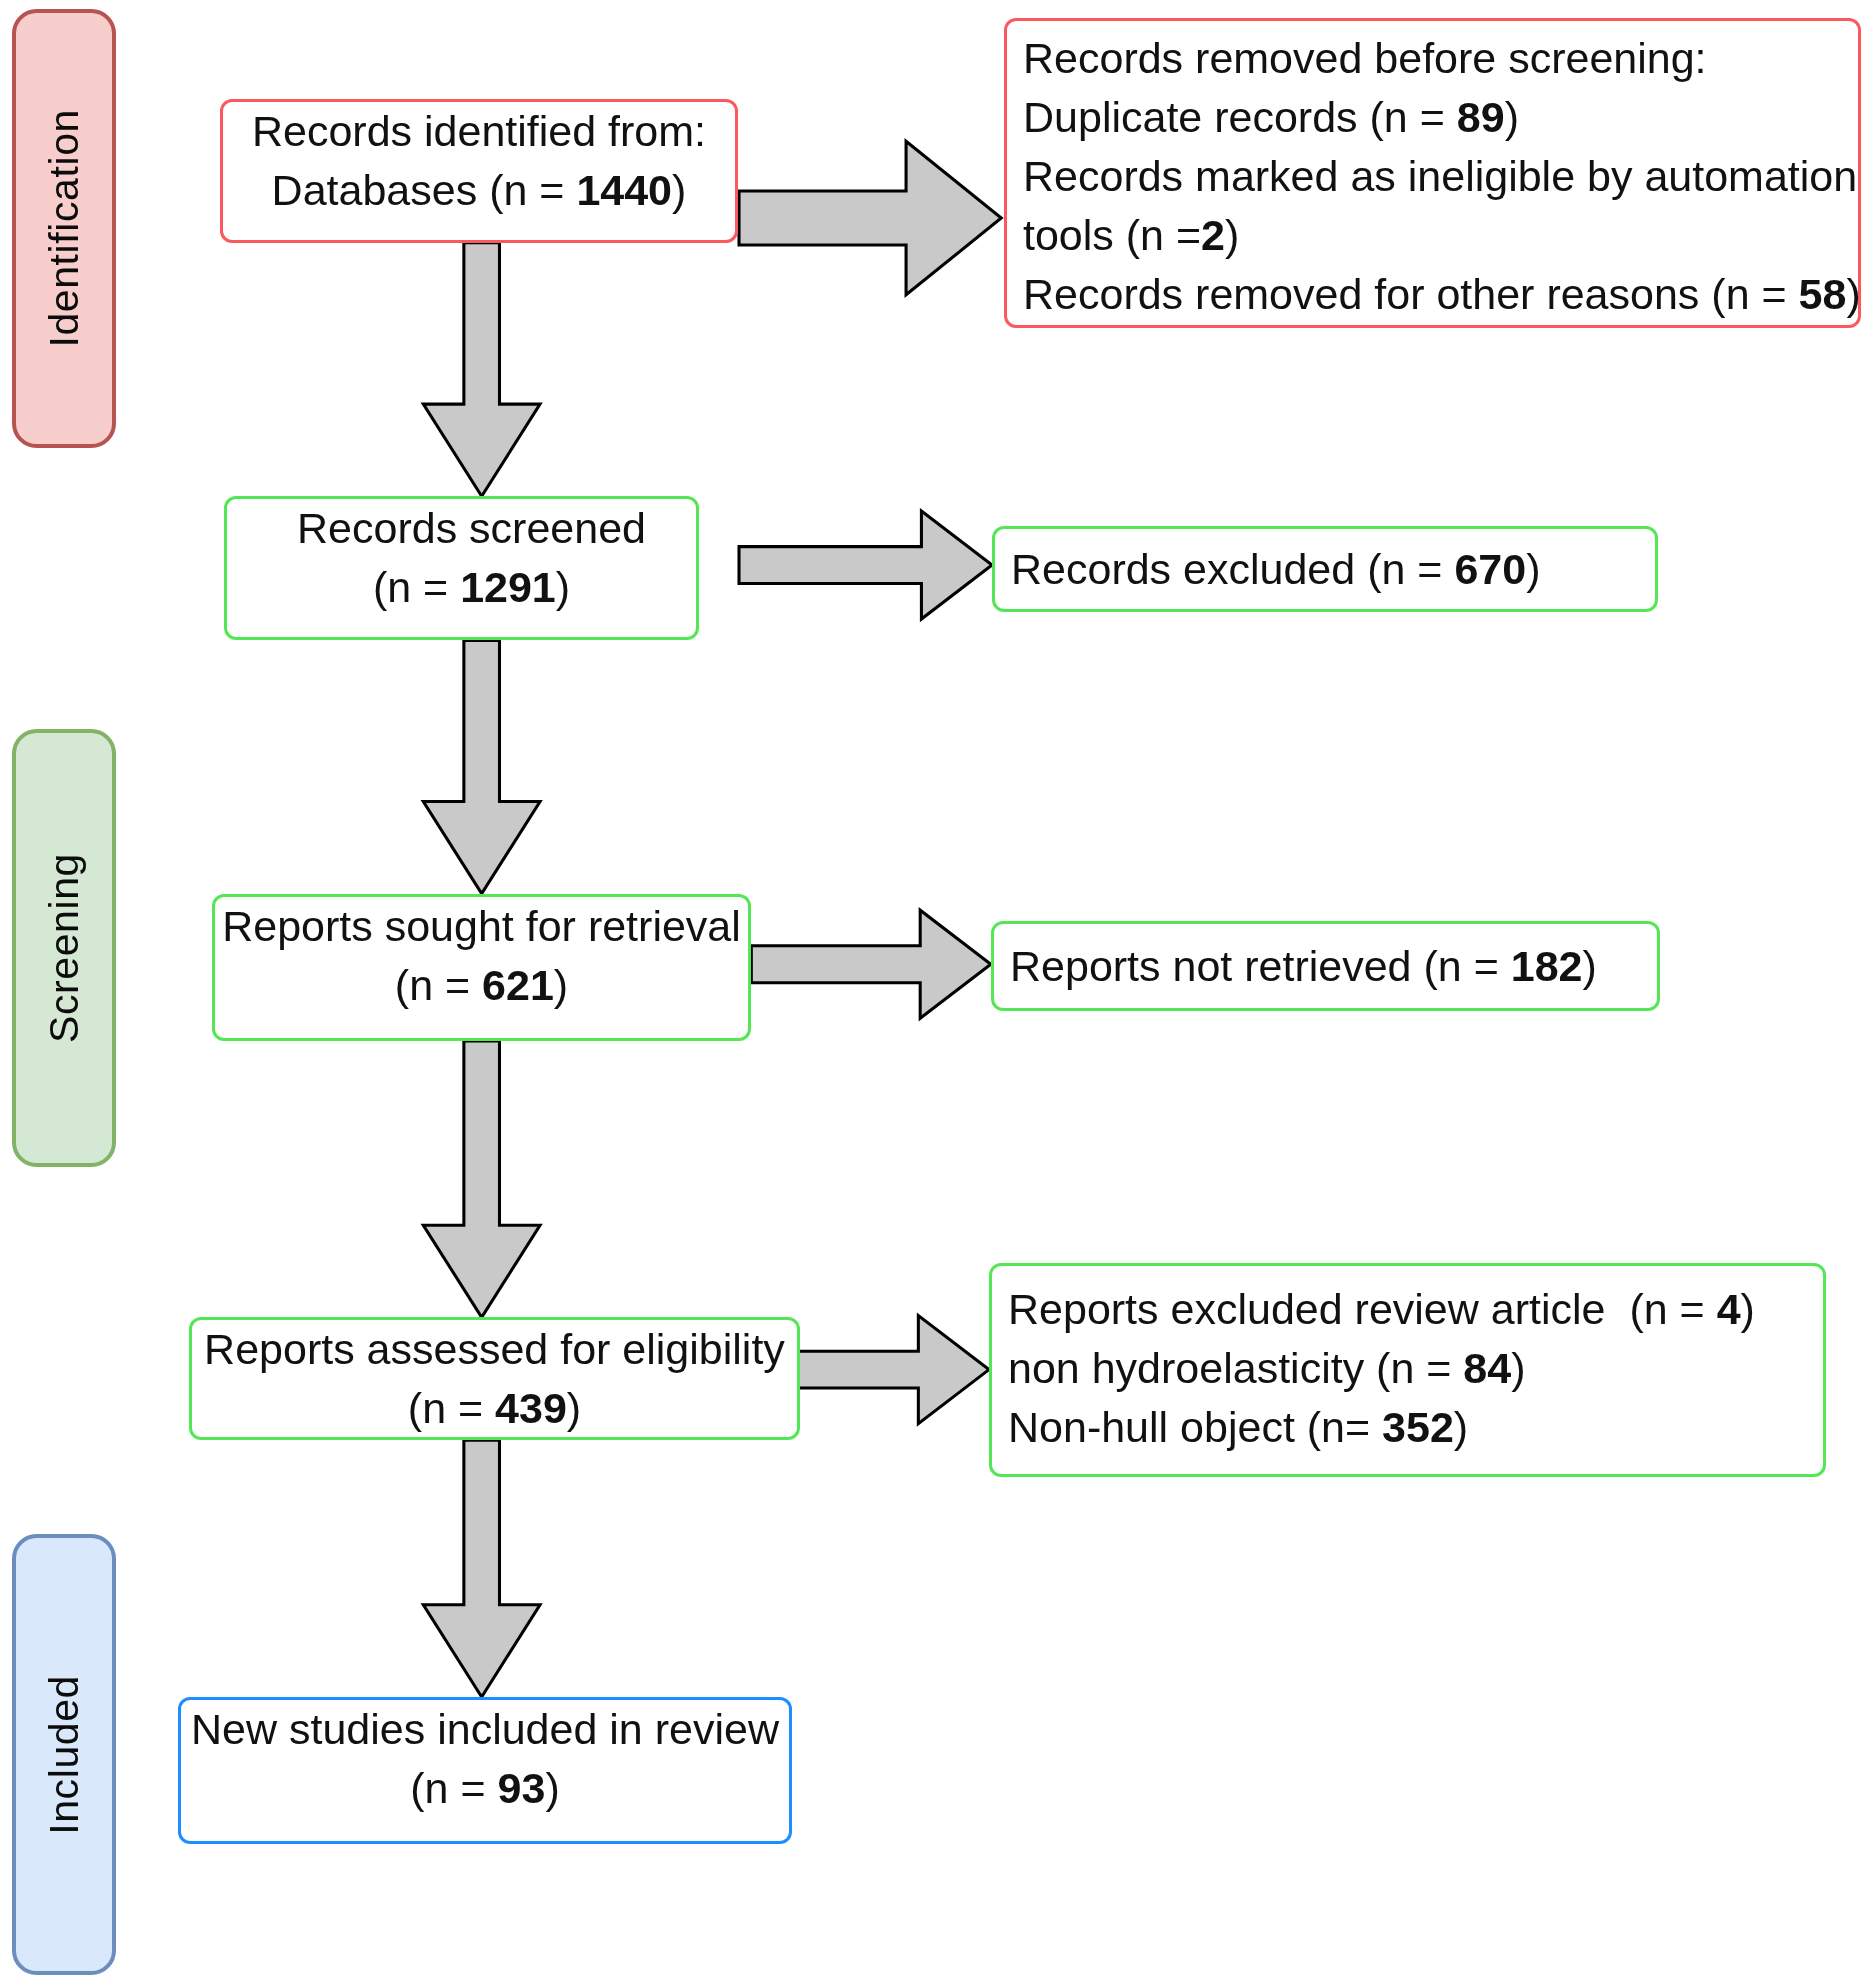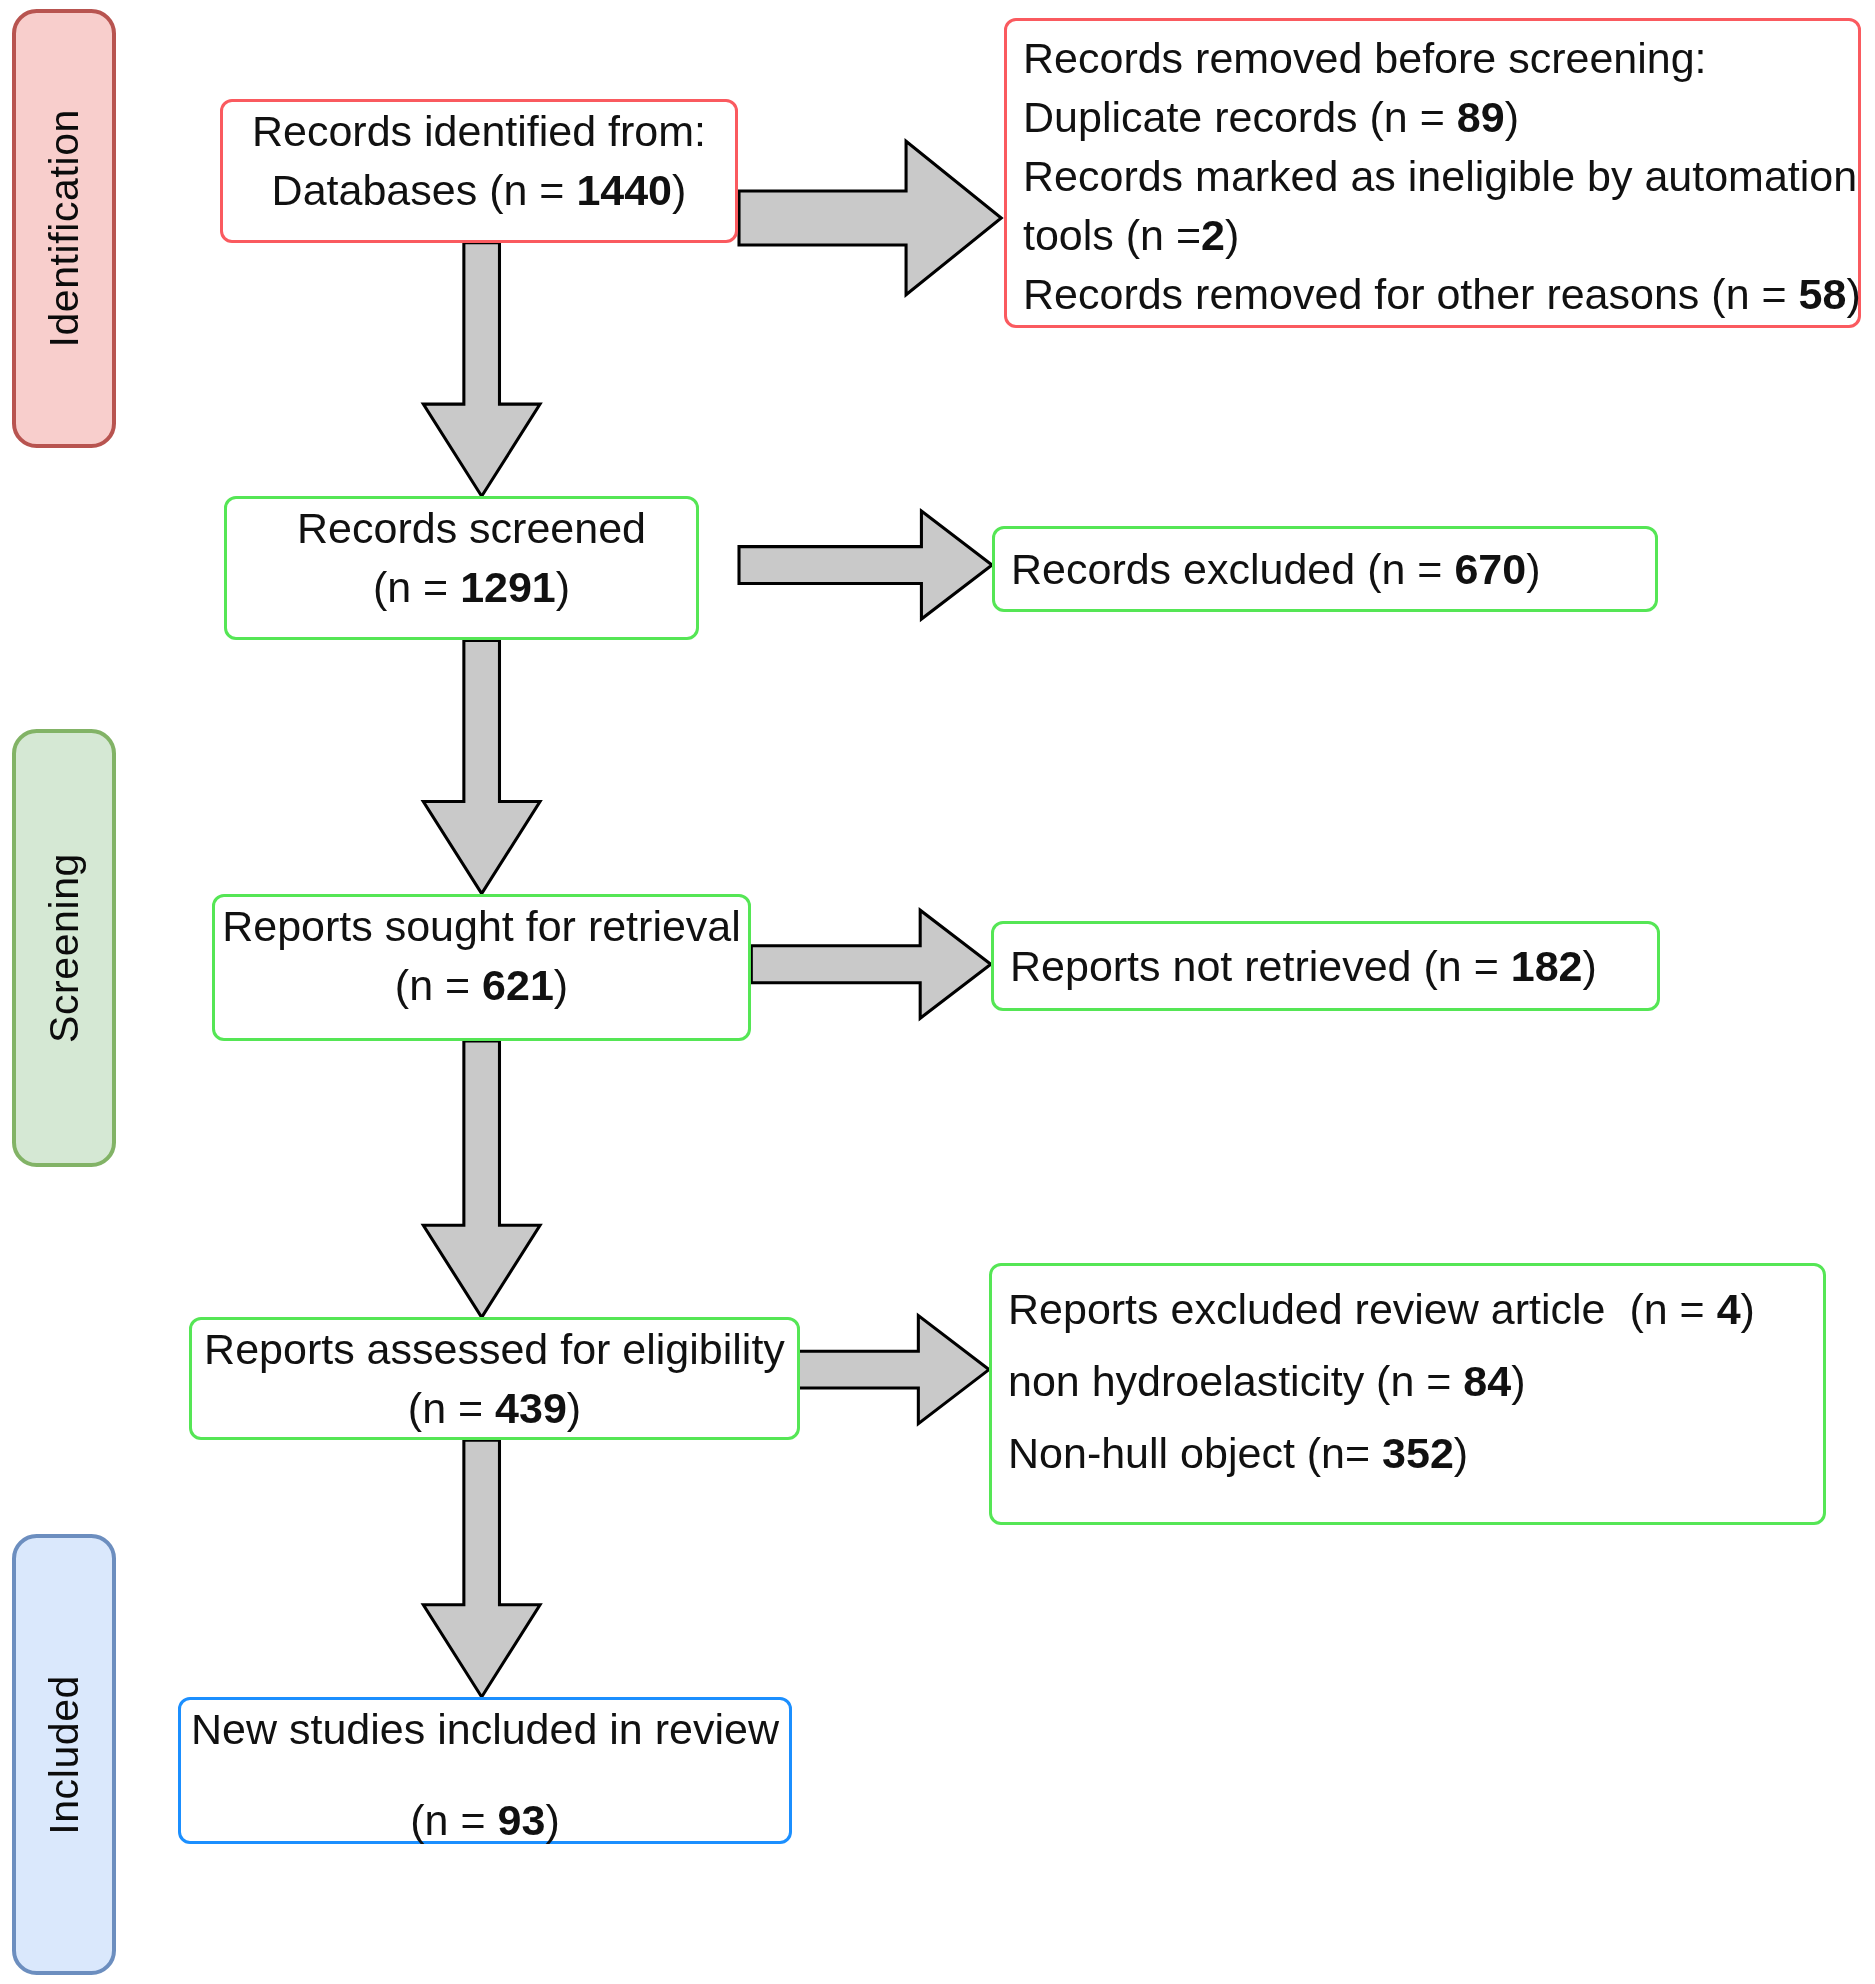--- a/index.html
+++ b/index.html
@@ -24,21 +24,21 @@
   .fbox{
     position:absolute;background:#fff;border:3.7px solid;border-radius:12px;
     box-sizing:border-box;display:flex;flex-direction:column;
     font-size:43px;line-height:59px;
   }
   .fbox.center{justify-content:flex-start;align-items:center;text-align:center;}
   .fbox.left{justify-content:center;align-items:flex-start;text-align:left;padding-left:16px;padding-right:4.9px;}
   .fbox.top{justify-content:flex-start;}
   .fbox.red{border-color:var(--accent-red);}
   .fbox.green{border-color:var(--accent-green);}
-  .fbox.blue{border-color:var(--accent-blue);gap:32px;}
+  .fbox.blue{border-color:var(--accent-blue);}
   .tline{white-space:pre;}
   .tline .bold{font-weight:700;}
 </style>
 </head>
 <body>
 
 <div id="canvas">
 
   <svg id="arrows" viewBox="0 0 3054 3232" xmlns="http://www.w3.org/2000/svg">
     <polygon points="1203,311 1475,311 1475,230 1630,355 1475,480 1475,399 1203,399"></polygon>
@@ -95,20 +95,20 @@
     </div>
 
   <div class="fbox green left" style="left:992px;top:526px;width:666px;height:86px;">
       <div class="tline"><span>Records excluded (n = </span><span class="bold">670</span><span>)</span></div>
     </div>
 
   <div class="fbox green left" style="left:991px;top:921px;width:669px;height:90px;">
       <div class="tline"><span>Reports not retrieved (n = </span><span class="bold">182</span><span>)</span></div>
     </div>
 
-  <div class="fbox green left top" style="left:989px;top:1263px;width:837px;height:262px;padding-top:13.5px;gap:13px;">
+  <div class="fbox green left top" style="left:989px;top:1263px;width:837px;height:214px;padding-top:13.5px;">
       <div class="tline"><span>Reports excluded review article  (n = </span><span class="bold">4</span><span>)</span></div>
       <div class="tline"><span>non hydroelasticity (n = </span><span class="bold">84</span><span>)</span></div>
       <div class="tline"><span>Non-hull object (n= </span><span class="bold">352</span><span>)</span></div>
     </div>
 
 </div>
 
 
 </body></html>

